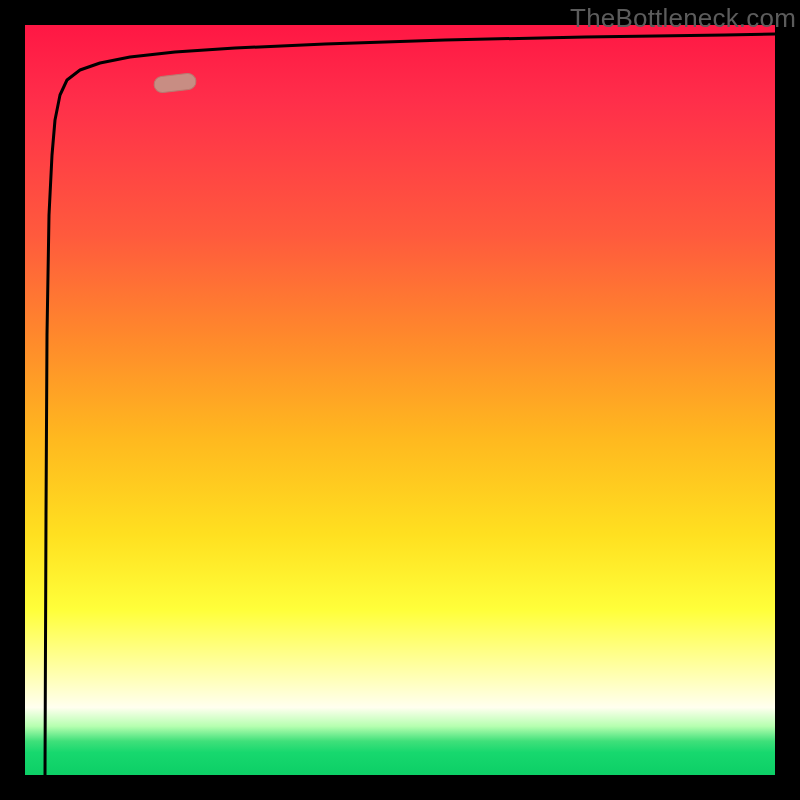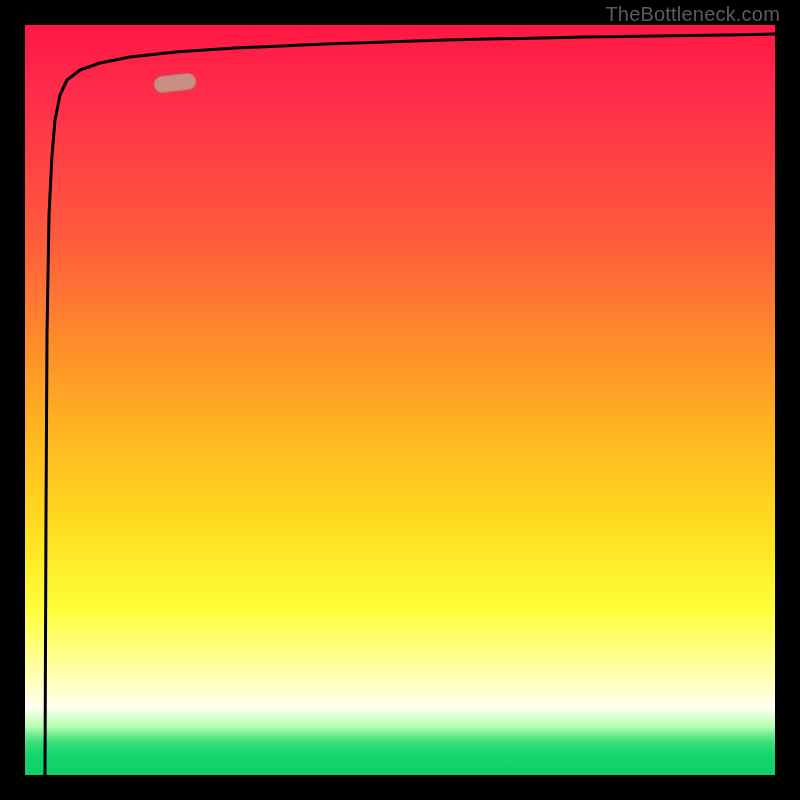--- a/index.html
+++ b/index.html
@@ -58,22 +58,22 @@
     pointer-events: none;
   }
   .curve-layer svg {
     width: 750px;
     height: 750px;
     display: block;
   }
   .attribution {
     position: absolute;
     top: 3px;
-    right: 20px;
-    font-size: 20px;
+    right: 4px;
+    font-size: 26px;
     color: #5c5c5c;
     font-weight: 400;
     letter-spacing: 0.2px;
     user-select: none;
   }
 </style>
 </head>
 <body>
 
 <div class="chart-root">

